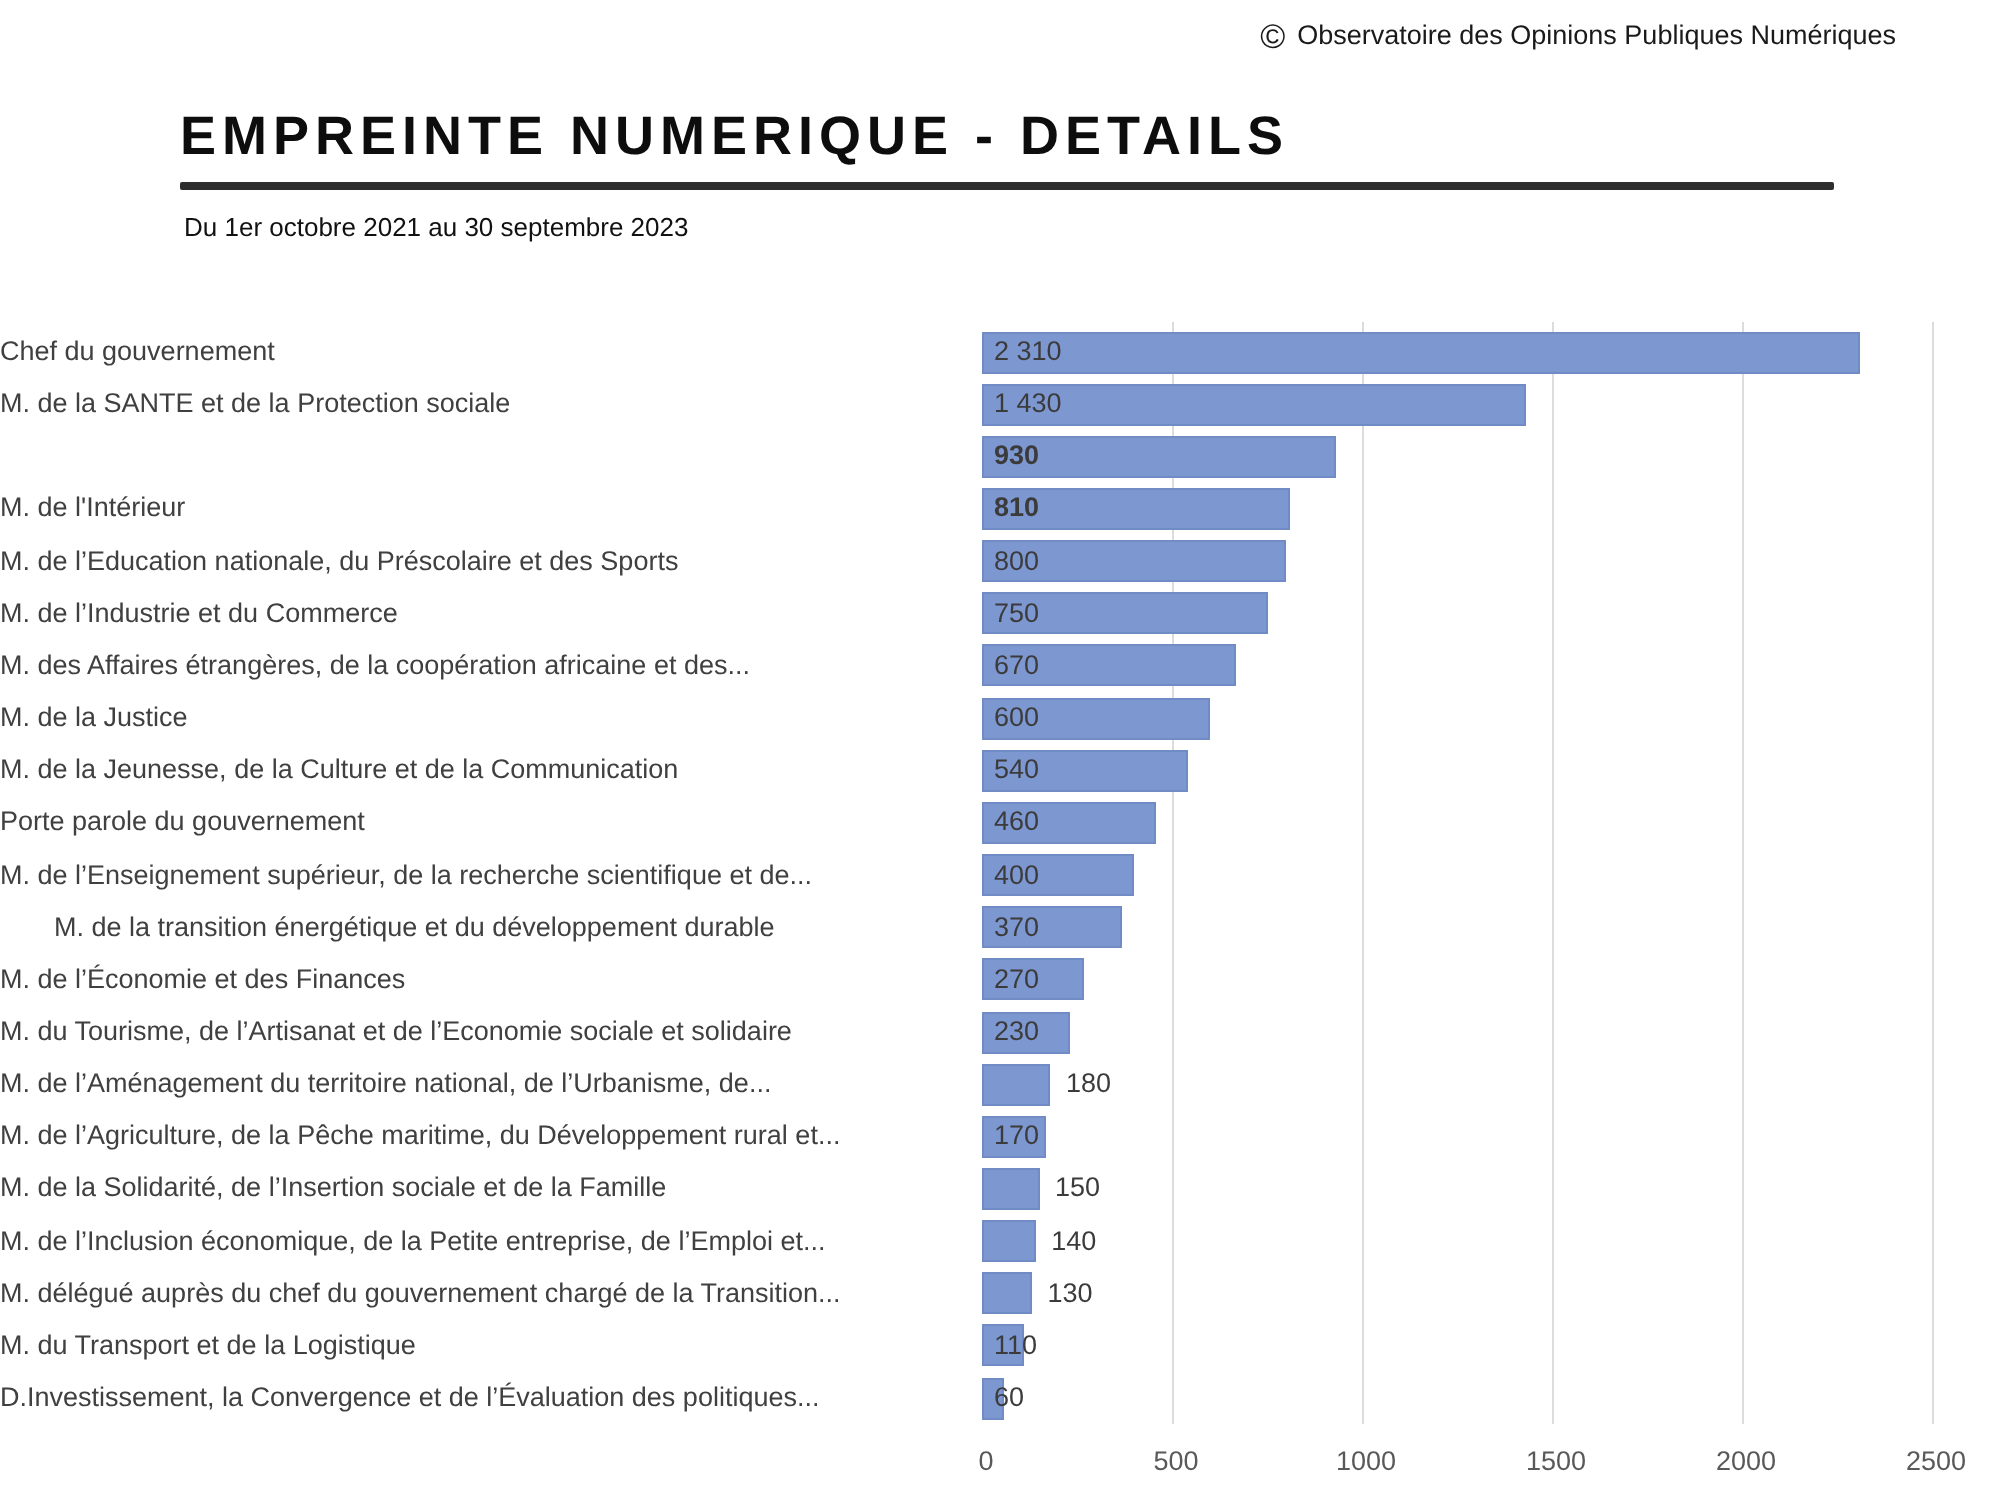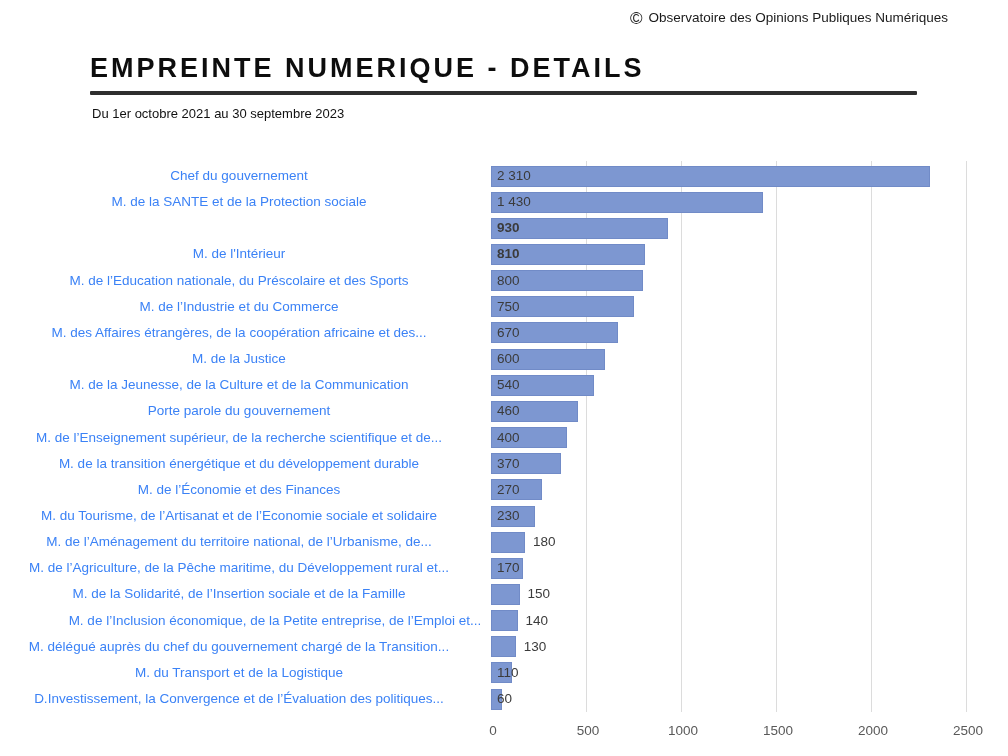--- a/index.html
+++ b/index.html
@@ -67,23 +67,23 @@
     position: absolute;
     top: 161px;
     width: 1px;
     height: 551px;
     background: #dcdcdc;
   }
   .cat-label {
     position: absolute;
     left: 0;
     width: 478px;
-    text-align: center;
+    text-align: left;
     font-size: 13.5px;
-    color: #3b82f6;
+    color: #404040;
     white-space: nowrap;
     overflow: visible;
   }
   .bar {
     position: absolute;
     height: 21px;
     box-sizing: border-box;
     border: 1px solid rgba(104, 129, 192, 0.55);
   }
   .val-label {
@@ -150,39 +150,39 @@
       <div class="val-label" style="top: 346.05px; height: 26.15px; line-height: 26.15px; left: 497px;">600</div>
       <div class="cat-label" style="top: 372.2px; height: 26.15px; line-height: 26.15px;">M. de la Jeunesse, de la Culture et de la Communication</div>
       <div class="bar" style="left: 491px; top: 374.775px; width: 103px; background: rgb(125, 151, 209);"></div>
       <div class="val-label" style="top: 372.2px; height: 26.15px; line-height: 26.15px; left: 497px;">540</div>
       <div class="cat-label" style="top: 398.35px; height: 26.15px; line-height: 26.15px;">Porte parole du gouvernement</div>
       <div class="bar" style="left: 491px; top: 400.925px; width: 87px; background: rgb(125, 151, 209);"></div>
       <div class="val-label" style="top: 398.35px; height: 26.15px; line-height: 26.15px; left: 497px;">460</div>
       <div class="cat-label" style="top: 424.5px; height: 26.15px; line-height: 26.15px;">M. de l’Enseignement supérieur, de la recherche scientifique et de...</div>
       <div class="bar" style="left: 491px; top: 427.075px; width: 76px; background: rgb(125, 151, 209);"></div>
       <div class="val-label" style="top: 424.5px; height: 26.15px; line-height: 26.15px; left: 497px;">400</div>
-      <div class="cat-label" style="top: 450.65px; height: 26.15px; line-height: 26.15px;">M. de la transition énergétique et du développement durable</div>
+      <div class="cat-label" style="top: 450.65px; height: 26.15px; line-height: 26.15px; margin-left: 27px;">M. de la transition énergétique et du développement durable</div>
       <div class="bar" style="left: 491px; top: 453.225px; width: 70px; background: rgb(125, 151, 209);"></div>
       <div class="val-label" style="top: 450.65px; height: 26.15px; line-height: 26.15px; left: 497px;">370</div>
       <div class="cat-label" style="top: 476.8px; height: 26.15px; line-height: 26.15px;">M. de l’Économie et des Finances</div>
       <div class="bar" style="left: 491px; top: 479.375px; width: 51px; background: rgb(125, 151, 209);"></div>
       <div class="val-label" style="top: 476.8px; height: 26.15px; line-height: 26.15px; left: 497px;">270</div>
       <div class="cat-label" style="top: 502.95px; height: 26.15px; line-height: 26.15px;">M. du Tourisme, de l’Artisanat et de l’Economie sociale et solidaire</div>
       <div class="bar" style="left: 491px; top: 505.525px; width: 44px; background: rgb(125, 151, 209);"></div>
       <div class="val-label" style="top: 502.95px; height: 26.15px; line-height: 26.15px; left: 497px;">230</div>
       <div class="cat-label" style="top: 529.1px; height: 26.15px; line-height: 26.15px;">M. de l’Aménagement du territoire national, de l’Urbanisme, de...</div>
       <div class="bar" style="left: 491px; top: 531.675px; width: 34px; background: rgb(125, 151, 209);"></div>
       <div class="val-label" style="top: 529.1px; height: 26.15px; line-height: 26.15px; left: 497px; margin-left: 36px;">180</div>
       <div class="cat-label" style="top: 555.25px; height: 26.15px; line-height: 26.15px;">M. de l’Agriculture, de la Pêche maritime, du Développement rural et...</div>
       <div class="bar" style="left: 491px; top: 557.825px; width: 32px; background: rgb(125, 151, 209);"></div>
       <div class="val-label" style="top: 555.25px; height: 26.15px; line-height: 26.15px; left: 497px;">170</div>
       <div class="cat-label" style="top: 581.4px; height: 26.15px; line-height: 26.15px;">M. de la Solidarité, de l’Insertion sociale et de la Famille</div>
       <div class="bar" style="left: 491px; top: 583.975px; width: 29px; background: rgb(125, 151, 209);"></div>
       <div class="val-label" style="top: 581.4px; height: 26.15px; line-height: 26.15px; left: 527.5px;">150</div>
-      <div class="cat-label" style="top: 607.55px; height: 26.15px; line-height: 26.15px; margin-left: 36px;">M. de l’Inclusion économique, de la Petite entreprise, de l’Emploi et...</div>
+      <div class="cat-label" style="top: 607.55px; height: 26.15px; line-height: 26.15px;">M. de l’Inclusion économique, de la Petite entreprise, de l’Emploi et...</div>
       <div class="bar" style="left: 491px; top: 610.125px; width: 27px; background: rgb(125, 151, 209);"></div>
       <div class="val-label" style="top: 607.55px; height: 26.15px; line-height: 26.15px; left: 525.6px;">140</div>
       <div class="cat-label" style="top: 633.7px; height: 26.15px; line-height: 26.15px;">M. délégué auprès du chef du gouvernement chargé de la Transition...</div>
       <div class="bar" style="left: 491px; top: 636.275px; width: 25px; background: rgb(125, 151, 209);"></div>
       <div class="val-label" style="top: 633.7px; height: 26.15px; line-height: 26.15px; left: 523.7px;">130</div>
       <div class="cat-label" style="top: 659.85px; height: 26.15px; line-height: 26.15px;">M. du Transport et de la Logistique</div>
       <div class="bar" style="left: 491px; top: 662.425px; width: 21px; background: rgb(125, 151, 209);"></div>
       <div class="val-label" style="top: 659.85px; height: 26.15px; line-height: 26.15px; left: 497px;">110</div>
       <div class="cat-label" style="top: 686px; height: 26.15px; line-height: 26.15px;">D.Investissement, la Convergence et de l’Évaluation des politiques...</div>
       <div class="bar" style="left: 491px; top: 688.575px; width: 11px; background: rgb(125, 151, 209);"></div>

